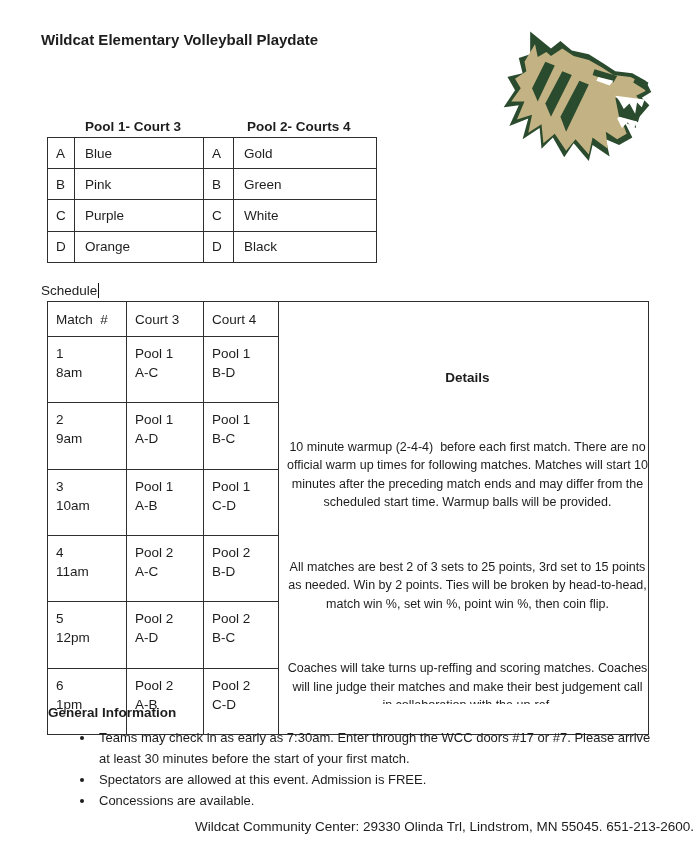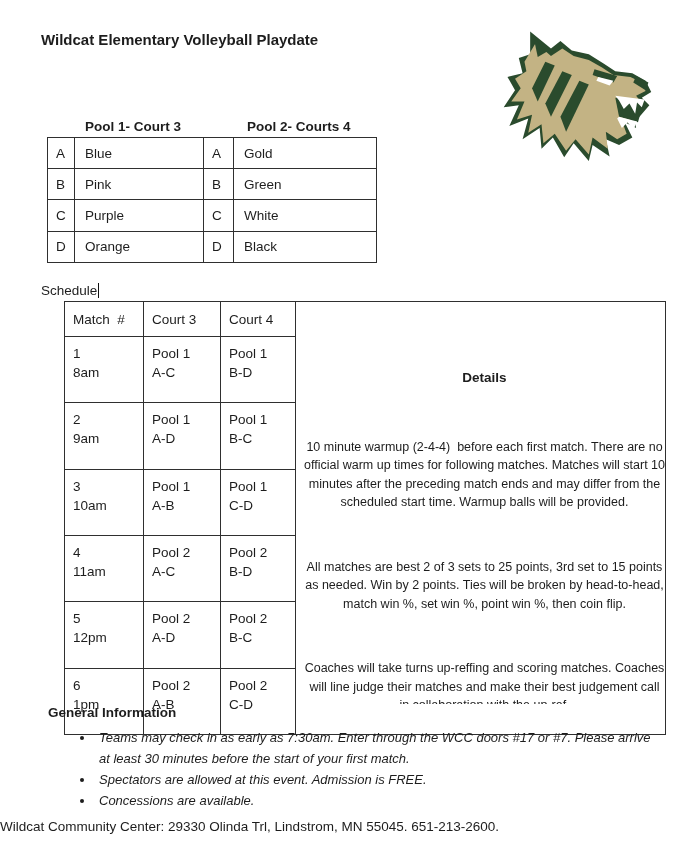--- a/index.html
+++ b/index.html
@@ -21,36 +21,36 @@
   td { border:1px solid #2f2f2f; font-size:13.5px; }
   .pool-table { position:absolute; left:47px; top:137px; width:329px; }
   .pool-table tr { height:31.2px; }
   .pool-table td { vertical-align:middle; }
   .pool-table td.letter { padding-left:8px; }
   .pool-table td.team { padding-left:10px; }
   
   .schedule-label { position:absolute; left:41px; top:283px; font-size:13.5px; }
   .text-cursor { display:inline-block; width:1px; height:15px; background:#111; margin-left:1px; vertical-align:-3px; }
   
-  .schedule-table { position:absolute; left:64px; top:301px; width:601px; }
+  .schedule-table { position:absolute; left:47px; top:301px; width:601px; }
   .schedule-table tr.head { height:31px; }
   .schedule-table tr.data { height:58.7px; }
   .schedule-table tr.head td { vertical-align:middle; padding:0 0 0 8px; white-space:pre-wrap; }
   .schedule-table tr.data td { vertical-align:top; padding:7px 8px 0 8px; line-height:19px; }
   td.details-cell { vertical-align:top; padding:7px 6px 0 10px;text-align:center; }
   .details-inner { height:372px; overflow:hidden; font-size:12.5px; line-height:18.5px; }
   .details-head { font-weight:bold; font-size:13.5px; margin:0 0 13px 0; }
   .details-inner p { margin:0 0 9px 0; }
   
   .geninfo { position:absolute; left:48px; top:705px; width:615px; font-size:13px; }
   .geninfo-head { font-weight:bold; font-size:13.5px; }
-  .geninfo ul { margin:7px 0 16px 0; padding-left:47px;font-style:italic; }
+  .geninfo ul { margin:7px 0 16px 0; padding-left:47px; }
   .geninfo li { line-height:21px; padding-left:4px; }
   
-  .footer { position:absolute; left:0; right:0; top:819px; text-align:left; font-size:13.5px; }
+  .footer { position:absolute; left:0; right:0; top:819px; text-align:right; font-size:13.5px;padding-left:46px; }
 </style>
 </head>
 <body>
 
 <div class="page">
 
   <div class="doc-header">
     <div>Wildcat Elementary Volleyball Playdate</div>
   </div>
 

